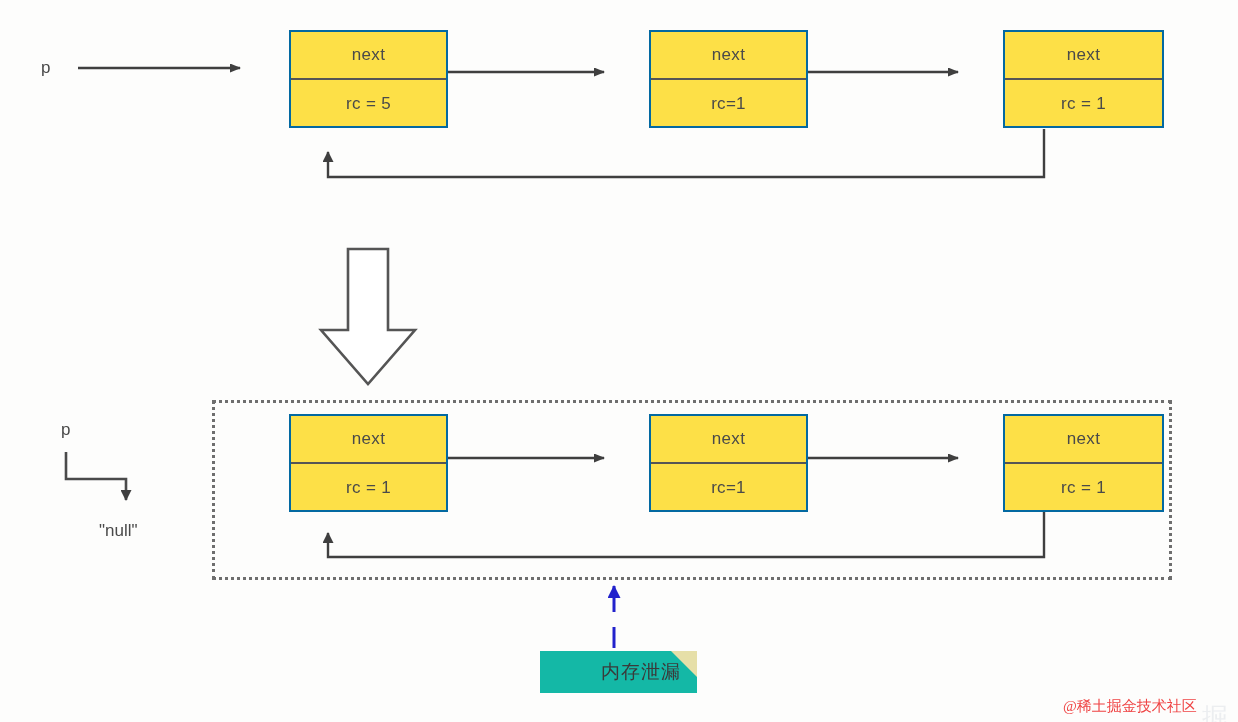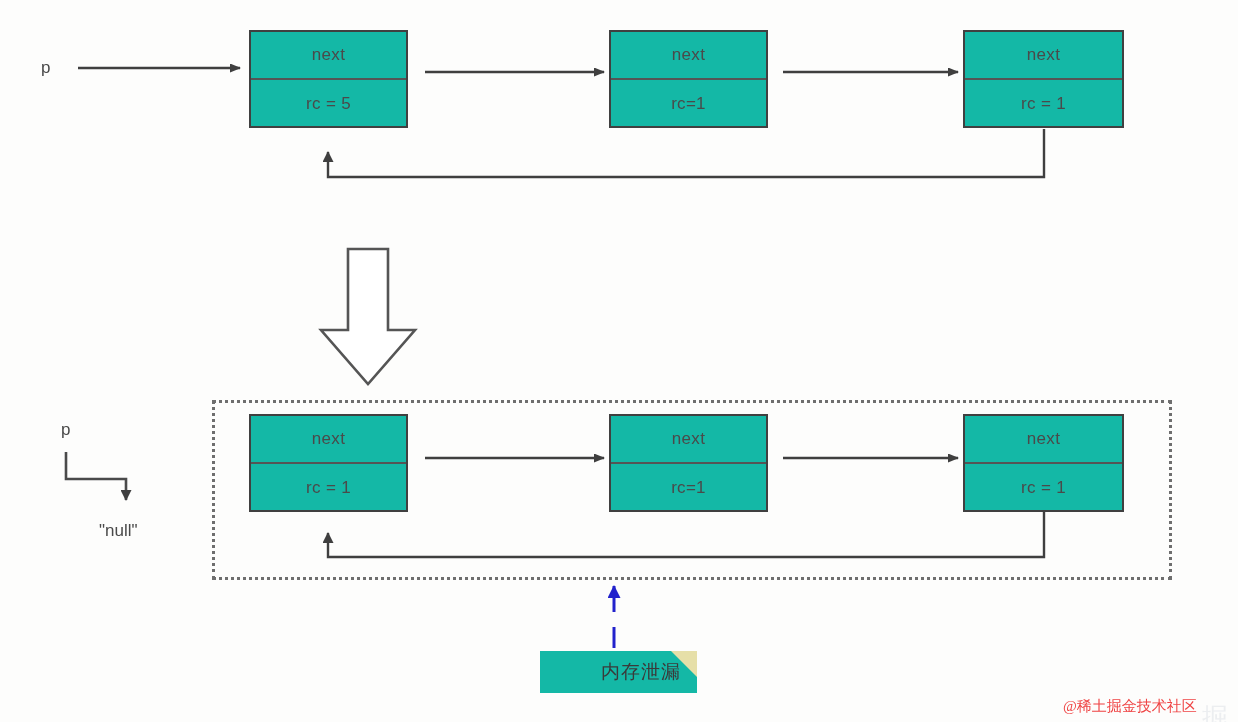--- a/index.html
+++ b/index.html
@@ -21,22 +21,23 @@
     position: absolute;
     top: 0;
     left: 0;
     width: 1238px;
     height: 722px;
   }
   
   .node {
     position: absolute;
     box-sizing: border-box;
-    border: 2px solid #404040;
-    background: #14b8a6;
+    border: 2px solid #0369a1;
+    background: #fde047;
+    margin-left: 40px;
   }
   .node .cell {
     box-sizing: border-box;
     height: 48px;
     display: flex;
     align-items: center;
     justify-content: center;
     font-size: 17px;
     color: #4a4a4a;
     letter-spacing: 0.3px;

